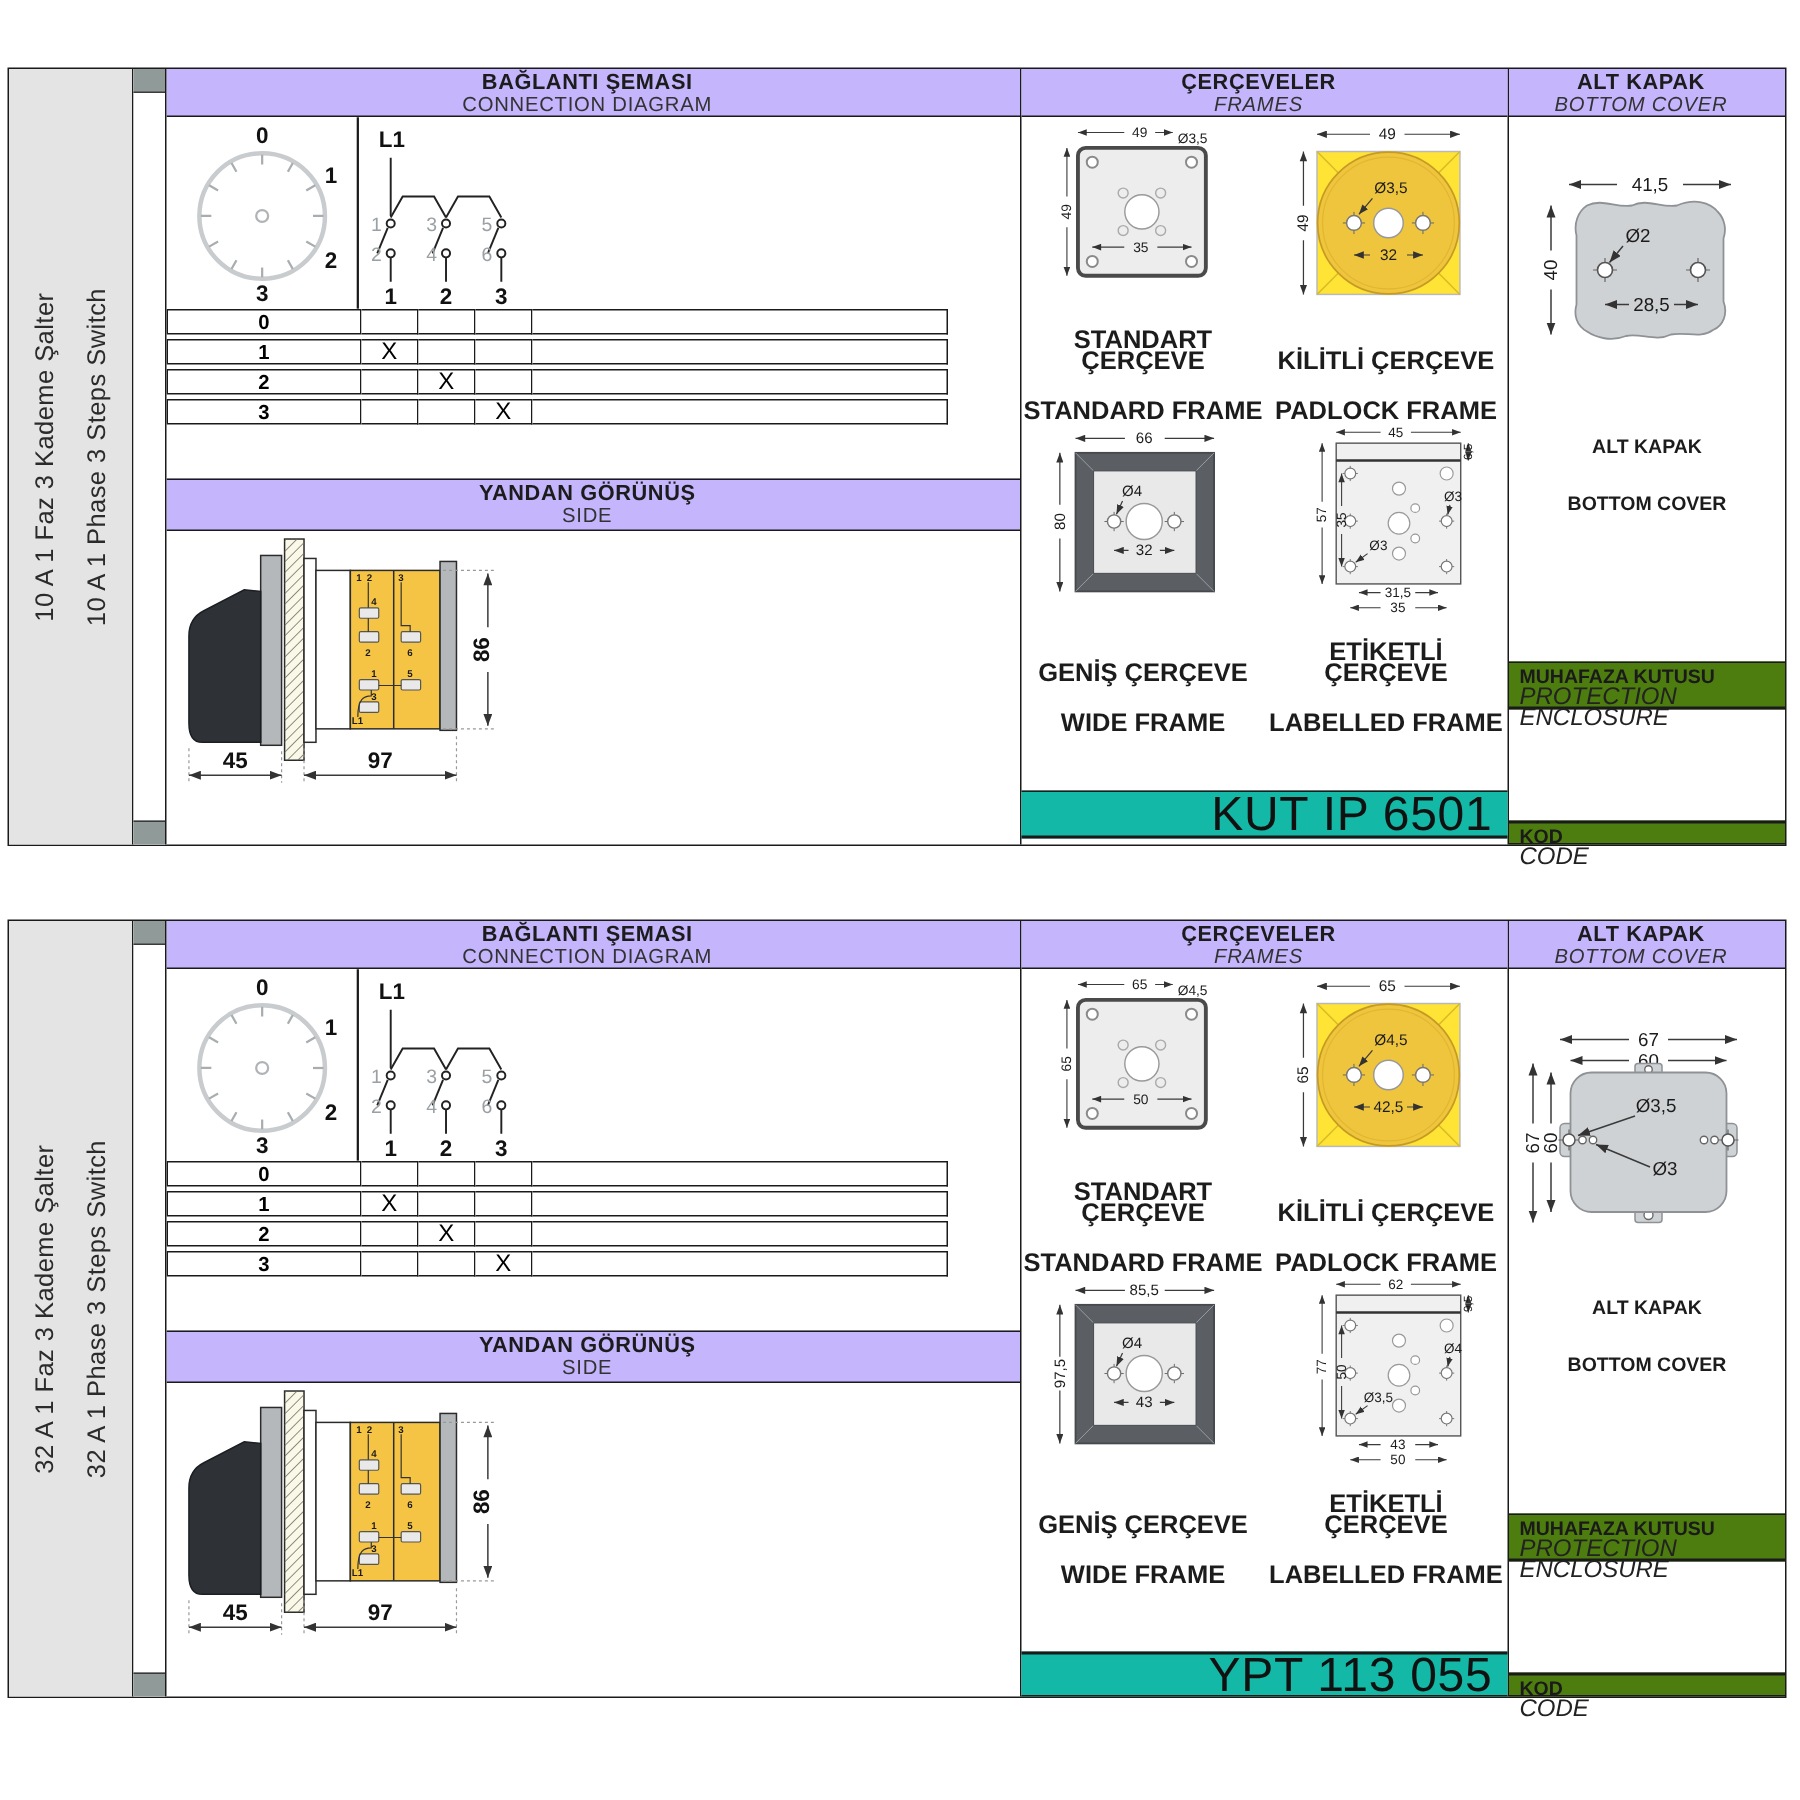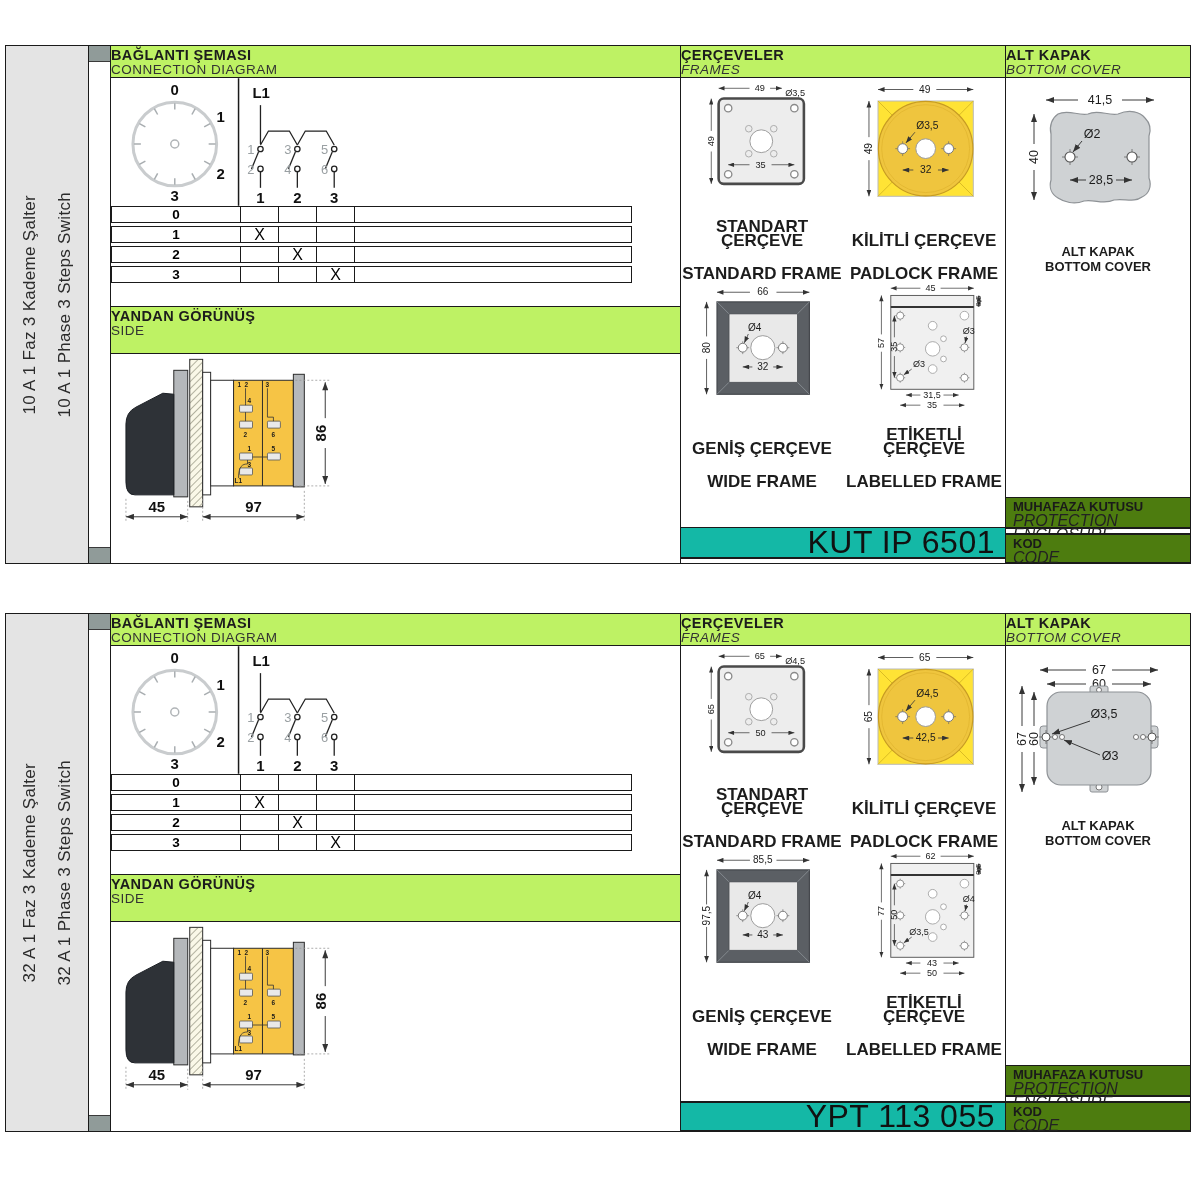--- a/index.html
+++ b/index.html
@@ -8,23 +8,23 @@
   .section { position:absolute; left:5px; width:1186px; height:519px; border:1.5px solid #1a1a1a;
              display:grid; grid-template-columns:83px 22px 570px 325px 1fr; background:#fff; }
   .sidebar { background:#E4E4E4; border-right:1.5px solid #1a1a1a; display:flex;
              justify-content:center; align-items:center; gap:15px; }
   .vtext { writing-mode:vertical-rl; transform:rotate(180deg); font-size:17px; color:#2b2b2b; letter-spacing:.3px; }
   .strip { border-right:1.5px solid #1a1a1a; position:relative; background:#fff; }
   .sq { position:absolute; left:0; width:100%; height:16px; background:#909B99; }
   .sq.t { top:0; border-bottom:1px solid #3a3a3a; }
   .sq.b { bottom:0; border-top:1px solid #3a3a3a; }
   .maincol { border-right:1.5px solid #1a1a1a; display:flex; flex-direction:column; min-width:0; }
-  .hdr { height:32px; background:#bef264; border-bottom:1.5px solid #1a1a1a; text-align:left;
+  .hdr { height:32px; background:#c4b5fd; border-bottom:1.5px solid #1a1a1a; text-align:center;
          padding:2px 8px 0 0; flex:none; }
-  .hdr2 { border-top:1.5px solid #1a1a1a; height:48px; }
+  .hdr2 { border-top:1.5px solid #1a1a1a; height:35px; }
   .hdr .htr { font-weight:bold; font-size:14.5px; color:#1c1c1c; letter-spacing:.4px; line-height:15px; }
   .hdr .hen { font-size:13.5px; color:#333; letter-spacing:.5px; line-height:14px; }
   .hdr .hen.it { font-style:italic; }
   .diag { height:128px; flex:none; }
   .ctable { flex:none; width:521px; }
   .trow { display:flex; height:17px; margin-bottom:3px; }
   .tcell { border:1px solid #1a1a1a; border-left:none; display:flex; align-items:center;
            justify-content:center; background:#fff; }
   .tcell.first { border-left:1px solid #1a1a1a; width:130px; font-weight:bold; font-size:13.5px; }
   .tcell.mark { width:38px; font-size:16px; font-weight:500; }
@@ -33,24 +33,24 @@
   .sv { flex:none; }
   .framescol { border-right:1.5px solid #1a1a1a; display:flex; flex-direction:column; min-width:0; }
   .fgrid { display:grid; grid-template-columns:162px 1fr; grid-template-rows:203px 208px; flex:none; }
   .fcell { display:flex; flex-direction:column; align-items:center;gap:18px; }
   .flabel { font-weight:bold; font-size:17px; line-height:14.5px; text-align:center; color:#1c1c1c; }
   .coderow { height:32px; border-top:1.5px solid #1a1a1a; border-bottom:2px solid #1a1a1a; display:flex;
              align-items:center; justify-content:flex-end; padding-right:10px; font-size:32px;
              color:#111; letter-spacing:.5px; flex:none; background:#14b8a6; }
   .coderow.ypt { border-top:2px solid #1a1a1a; border-bottom:1.5px solid #1a1a1a; height:30px; }
   .gap4 { height:4px; flex:none; }
-  .rightcol { display:flex; flex-direction:column; min-width:0; }
+  .rightcol { display:flex; flex-direction:column; min-width:0;gap:23px; }
   .enc { height:32px; background:#4d7c0f; border-top:1.5px solid #1a1a1a; border-bottom:2px solid #1a1a1a;
          padding:1px 0 0 7px; flex:none; }
-  .enc.kod { border-top:2px solid #1a1a1a; border-bottom:1.5px solid #1a1a1a; height:30px; }
+  .enc.kod { border-top:2px solid #1a1a1a; border-bottom:1.5px solid #1a1a1a; height:16px;margin-top:24px; }
   .enc .etr { font-weight:bold; font-size:13px; line-height:15px; color:#1a1a1a; }
   .enc .een { font-style:italic; font-size:16px; line-height:14px; color:#222; }
   .coverlbl { text-align:center; font-weight:bold; font-size:13px; line-height:15px; color:#1c1c1c; }
   svg text { font-family:"Liberation Sans", sans-serif; }
   .d  { font-size:12.5px; fill:#1c1c1c; }
   .big { font-size:15px; font-weight:bold; fill:#111; }
   .gray { fill:#9aa0a3; font-size:13px; }
   .tiny { font-size:6.5px; font-weight:bold; fill:#1a1a1a; }
   .ln  { stroke:#222; stroke-width:1.3; fill:none; }
   .dim { stroke:#3a3a3a; stroke-width:1; fill:none; }

